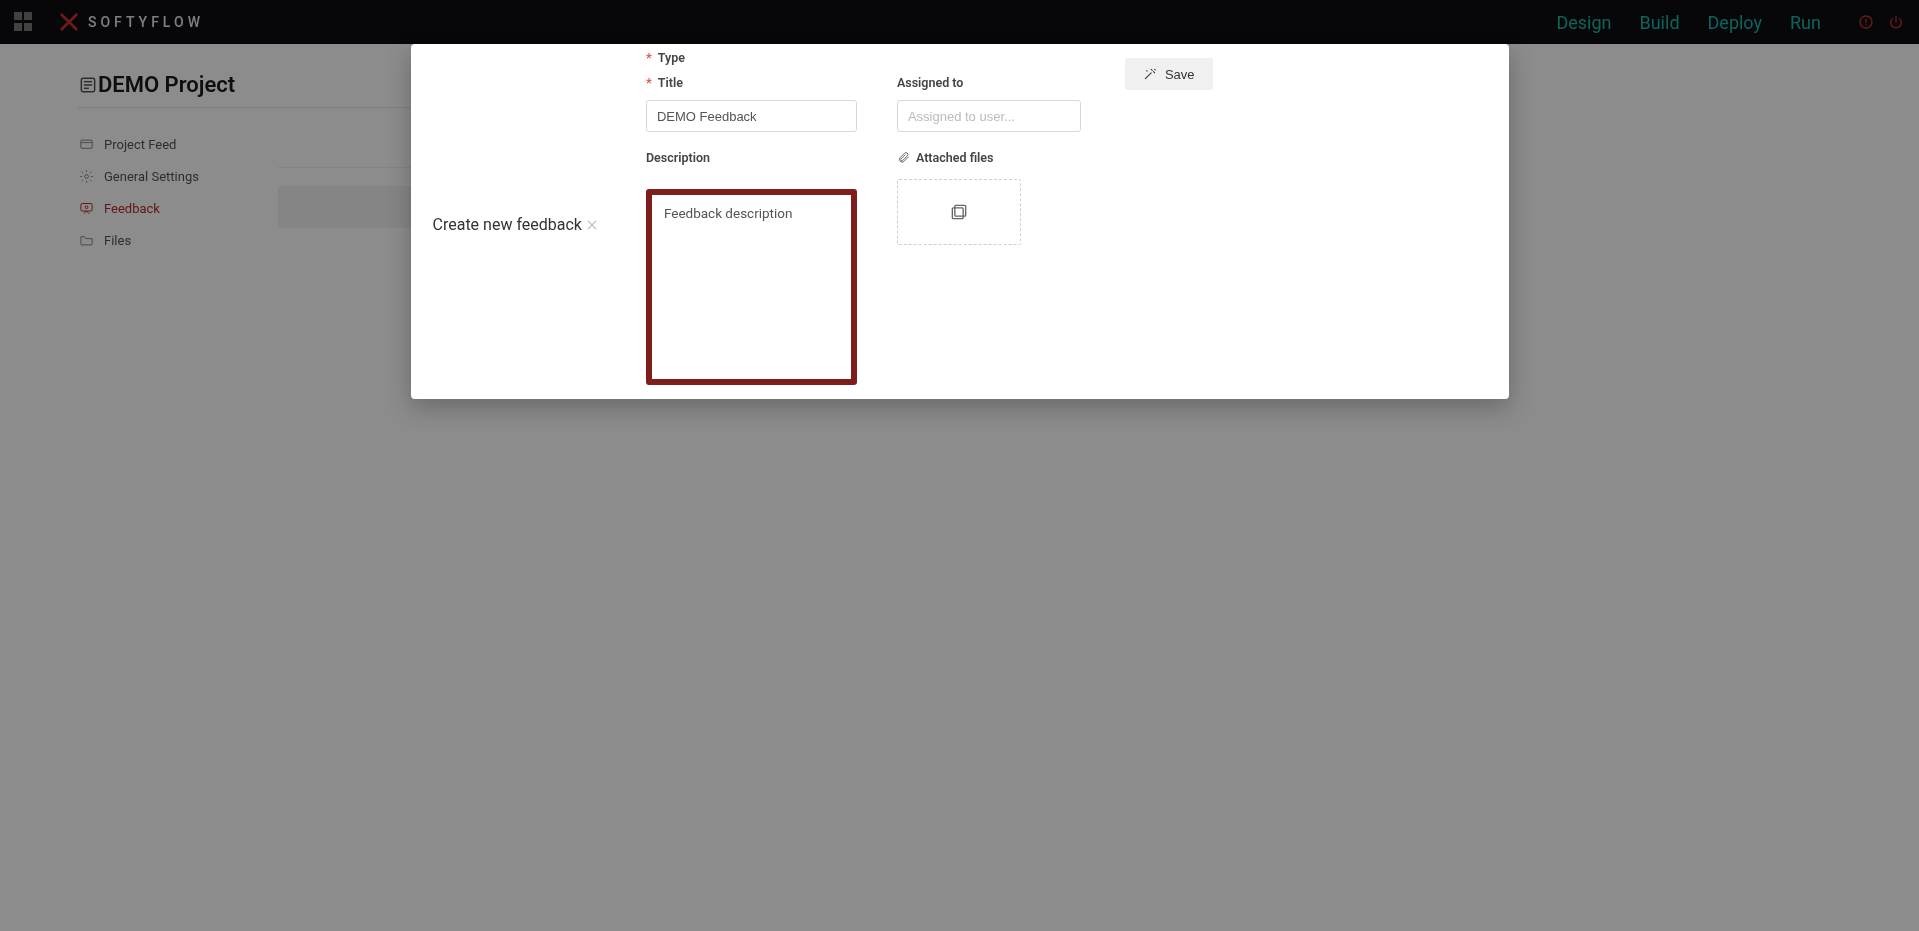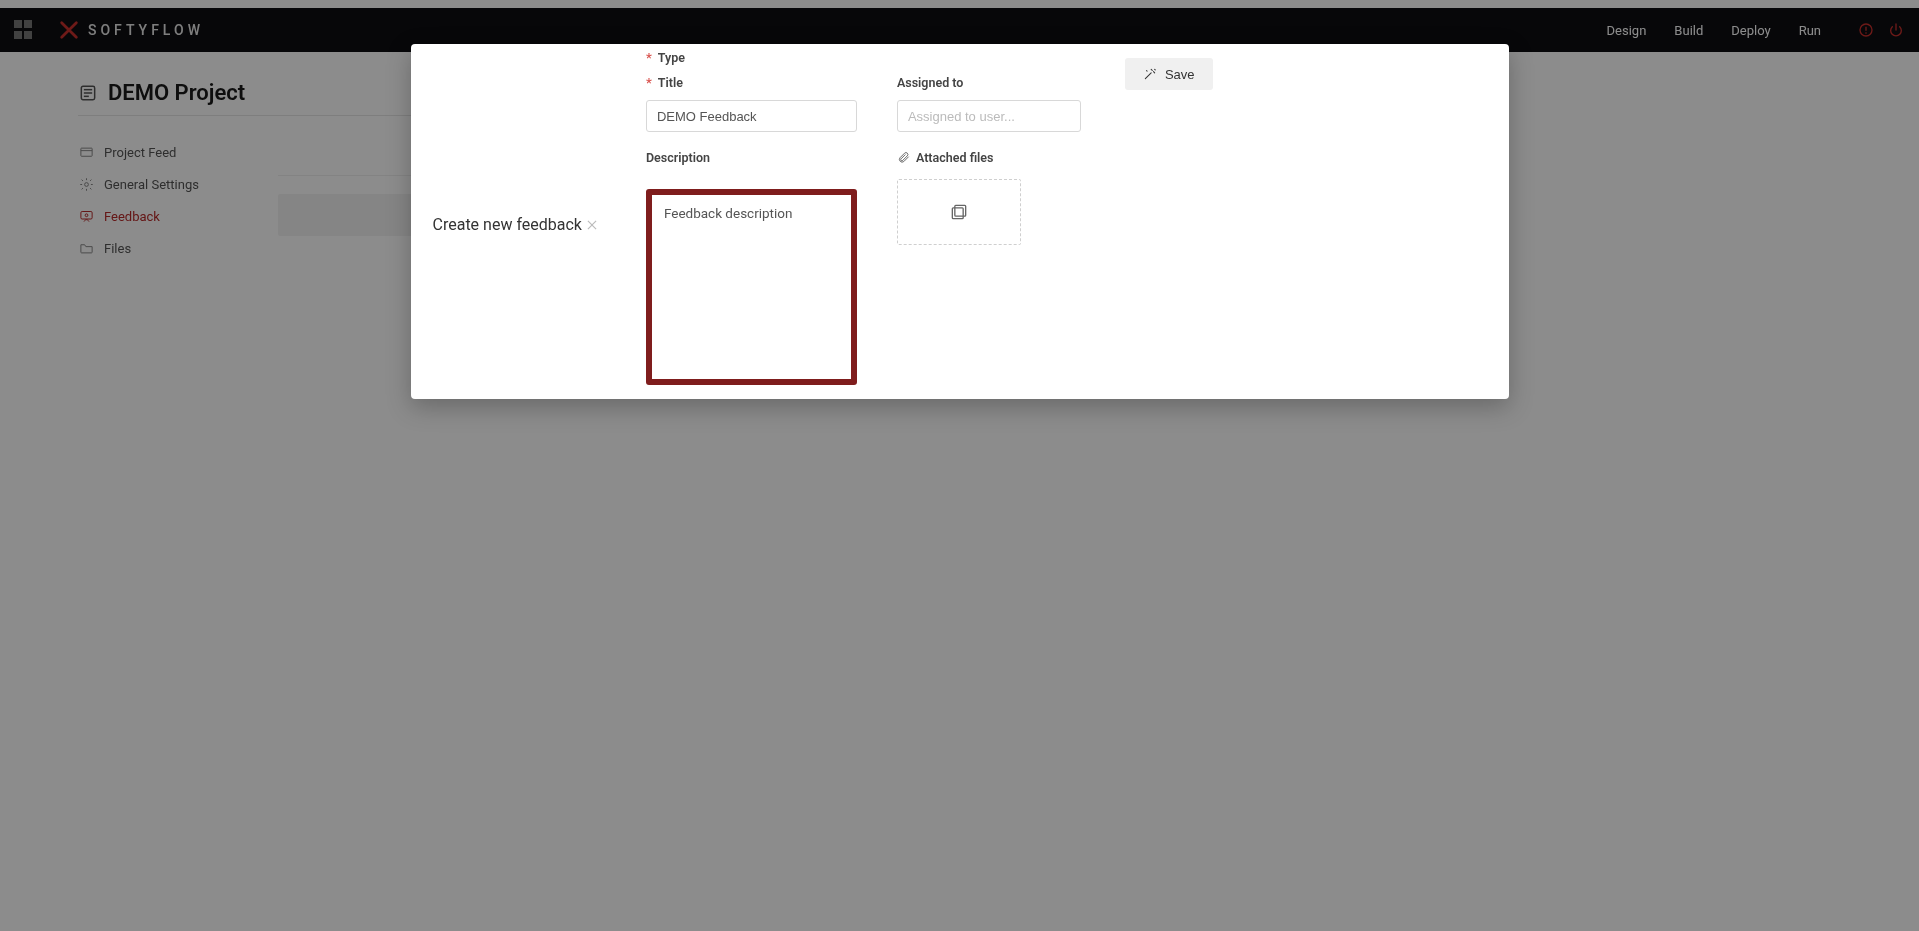--- a/index.html
+++ b/index.html
@@ -1,34 +1,34 @@
 <!DOCTYPE html>
 <html><head>
 <meta charset="utf-8">
 <style>
 * { box-sizing: border-box; margin: 0; padding: 0; }
 body { font-family: -apple-system, BlinkMacSystemFont, "Segoe UI", Roboto, Arial, sans-serif; background: #fff; width: 1919px; height: 931px; overflow: hidden; position: relative; }
 
 
-.topbar { background: #0e0e12; height: 44px; display: flex; align-items: center; padding: 0 14px; color: #d6d6d6; font-size: 13px; margin-top: 8px; }
+.topbar { background: #0e0e12; height: 44px; display: flex; align-items: center; padding: 0 14px; color: #d6d6d6; font-size: 13px; }
 .topbar .apps-icon { width: 20px; height: 20px; display: inline-flex; flex-wrap: wrap; gap: 2px; margin-right: 24px; cursor: pointer; }
 .topbar .apps-icon span { width: 8px; height: 8px; background: #777; }
 .topbar .logo { display: flex; align-items: center; gap: 8px; }
 .topbar .logo-mark { width: 22px; height: 22px; display: inline-block; }
 .topbar .logo-text { color: #e6e6e6; font-size: 14px; letter-spacing: 4px; font-weight: 500; }
 .topbar .nav-right { margin-left: auto; display: flex; align-items: center; gap: 28px; }
-.topbar .nav-link { color: #ffffff; cursor: pointer; font-size: 13px; }
+.topbar .nav-link { color: #14b8a6; cursor: pointer; font-size: 18px; }
 .topbar .icon-btn { width: 18px; height: 18px; cursor: pointer; display: inline-flex; align-items: center; justify-content: center; }
 .topbar .icon-group { display: flex; gap: 12px; margin-left: 8px; }
 
 
 .page { padding: 28px 0 0 0; }
 .page-inner { width: 1410px; margin: 0 0 0 78px; }
 .page-header { display: flex; align-items: center; border-bottom: 1px solid #e6e6e6; padding-bottom: 10px; margin-bottom: 14px; }
-.page-title { font-size: 22px; font-weight: 600; color: #1a1a1a; display: flex; align-items: center; gap: 10px; }
+.page-title { font-size: 22px; font-weight: 600; color: #1a1a1a; display: flex; align-items: center; }
 .page-body { display: flex; gap: 40px; }
 .sidebar { width: 160px; padding-top: 6px; }
 .sidebar-item { display: flex; align-items: center; gap: 10px; padding: 8px 0; font-size: 13px; color: #555; cursor: pointer; }
 .sidebar-item.active { color: #b82b2b; }
 .sidebar-item.active .sb-icon svg path, .sidebar-item.active .sb-icon svg rect, .sidebar-item.active .sb-icon svg circle { stroke: #b82b2b; }
 .sb-icon { width: 16px; height: 16px; display: inline-flex; align-items: center; justify-content: center; }
 
 .main-area { flex: 1; position: relative; }
 .toolbar-row { display: flex; align-items: center; border-bottom: 1px solid #eee; height: 46px; }
 .add-btn { margin-left: auto; width: 42px; height: 30px; background: #c9302c; border-radius: 4px; display: flex; align-items: center; justify-content: center; cursor: pointer; box-shadow: 0 1px 2px rgba(0,0,0,0.3); }

